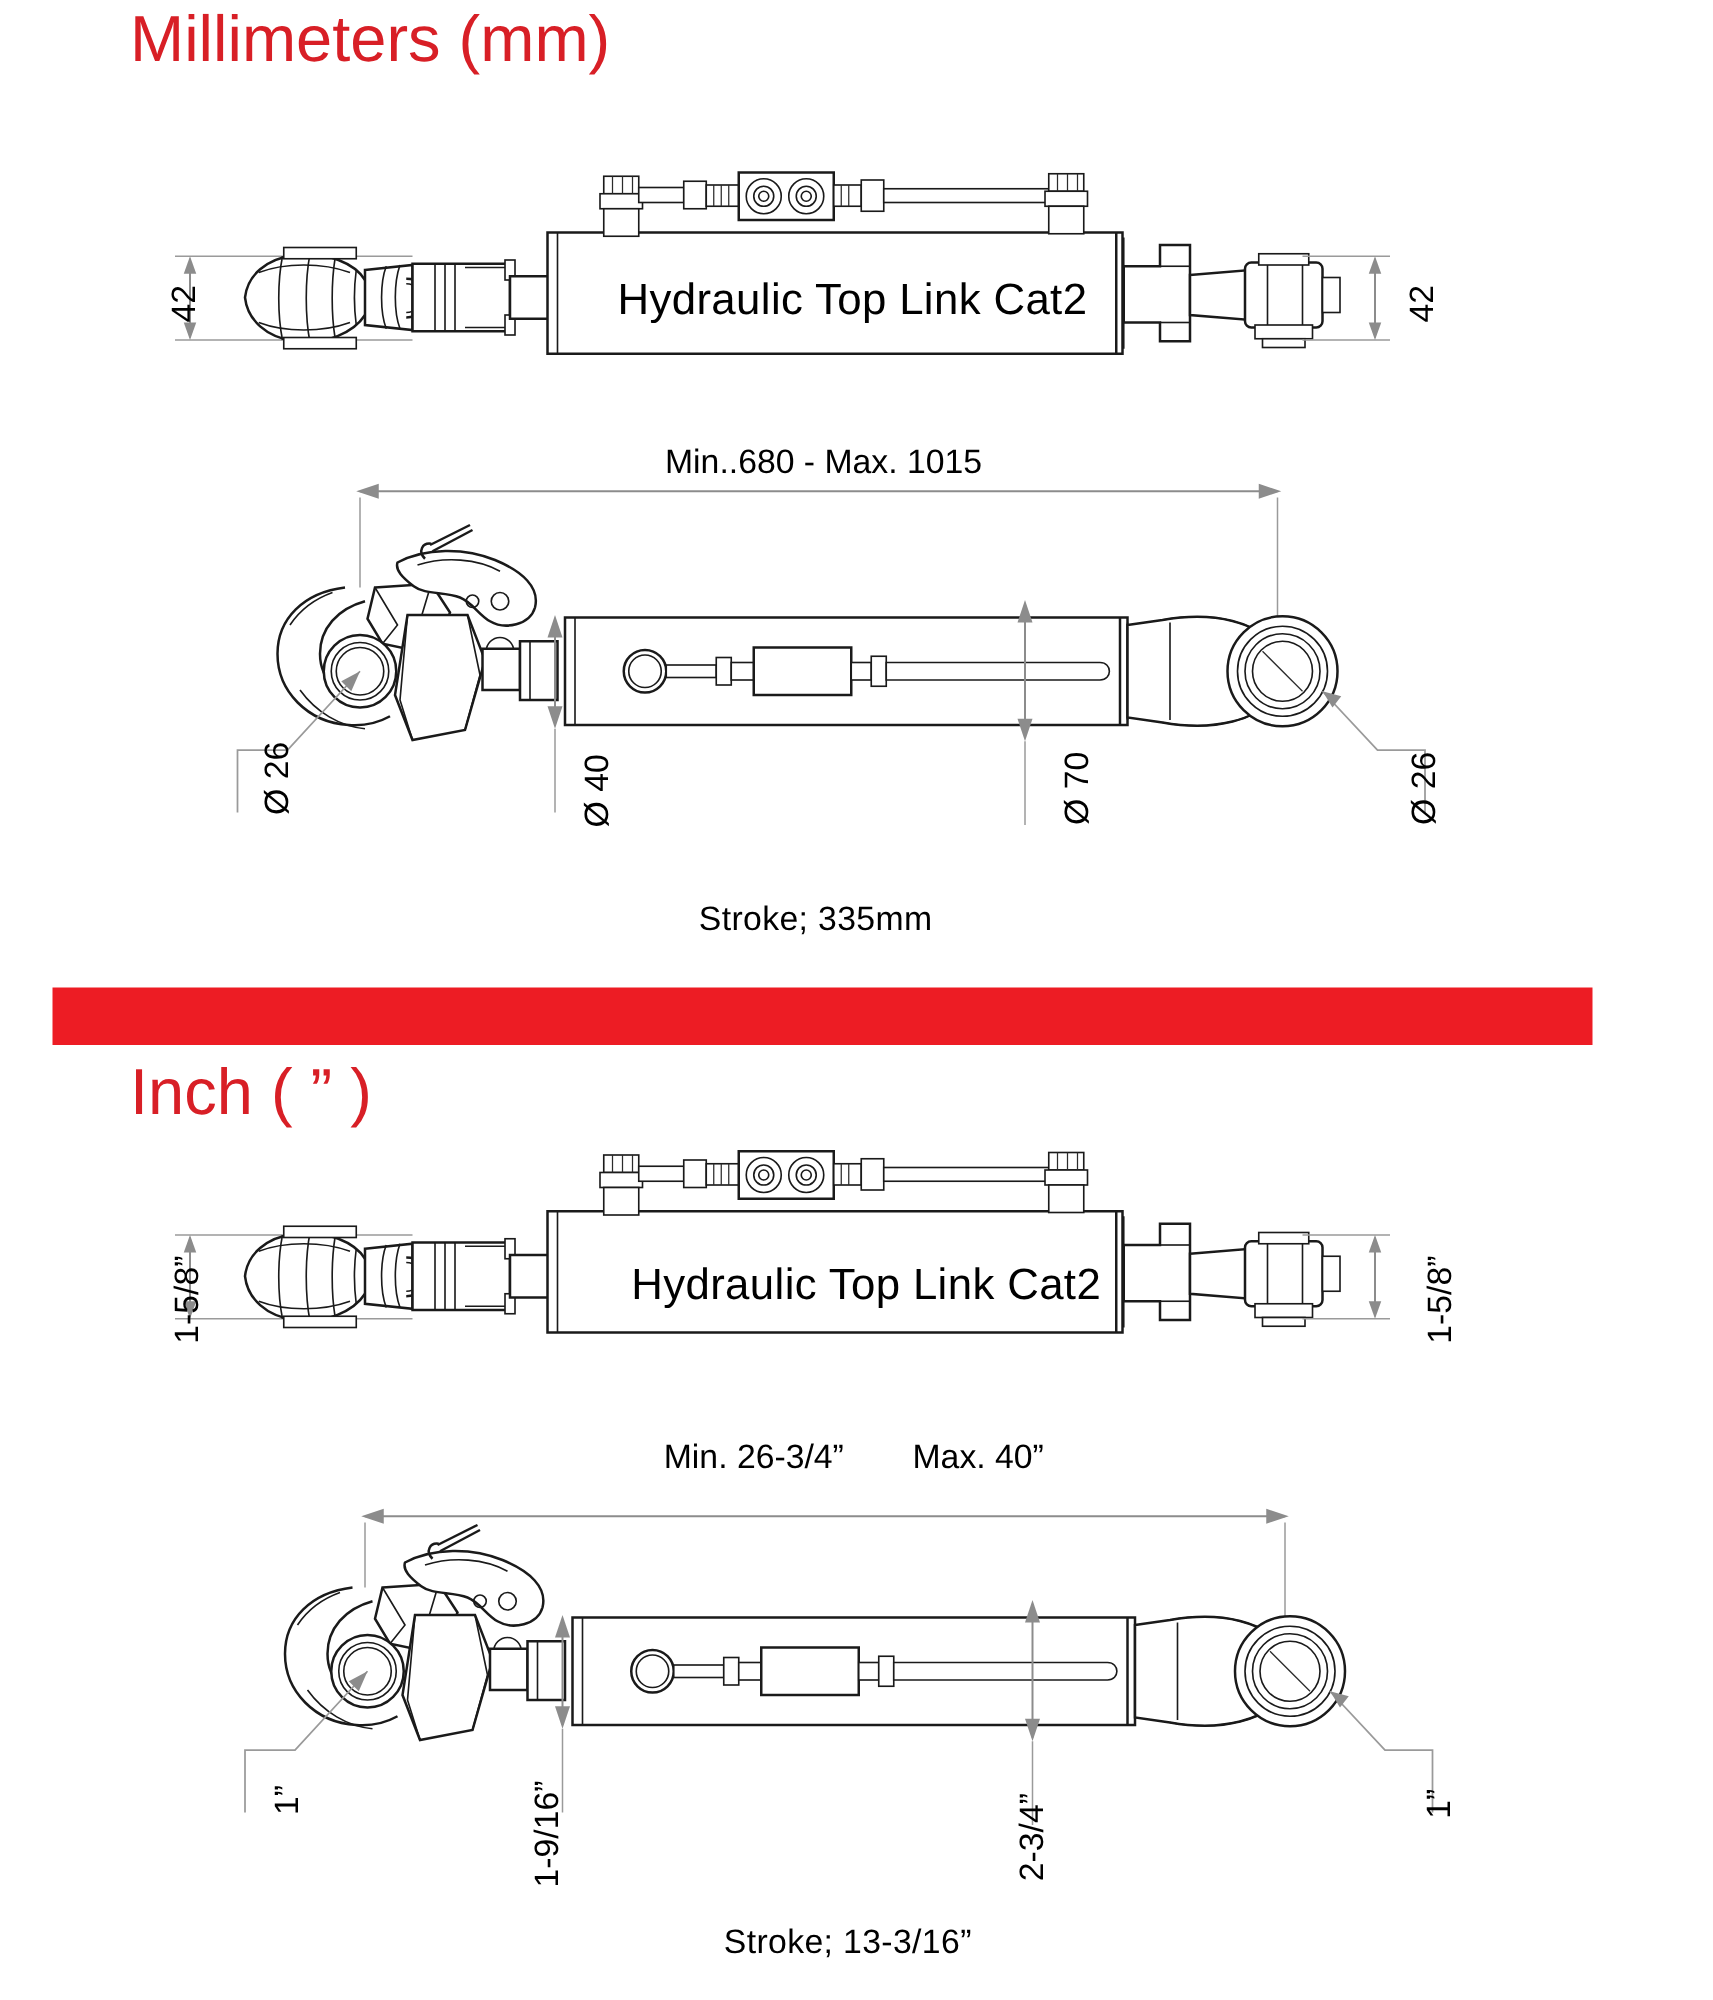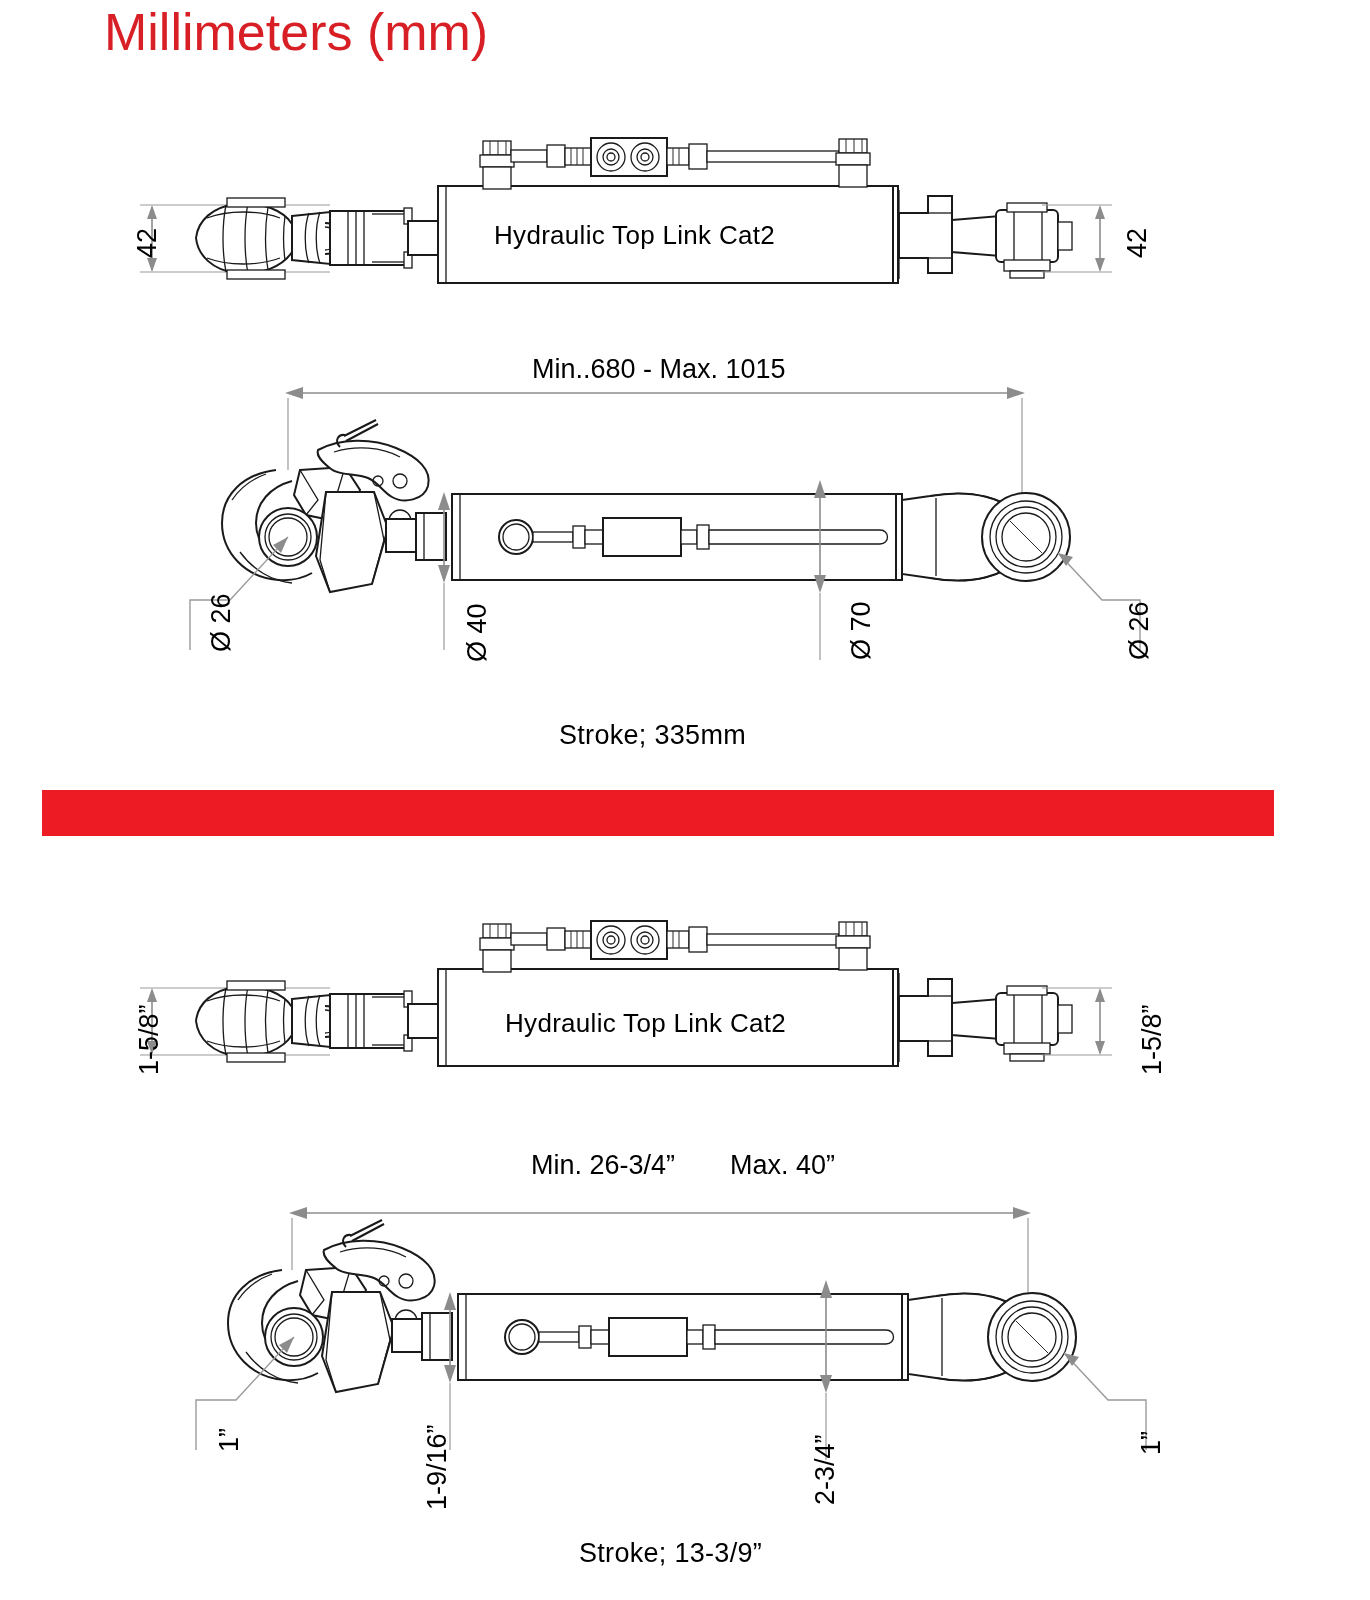--- a/index.html
+++ b/index.html
@@ -39,21 +39,21 @@
     background: #ed1c24;
   }
 
   .label {
     position: absolute;
     color: #000000;
     white-space: nowrap;
     line-height: 1;
   }
   .lbl-part {
-    font-size: 26px;
+    font-size: 35px;
     letter-spacing: 0.3px;
   }
   .lbl-dim {
     font-size: 27px;
   }
   .lbl-stroke {
     font-size: 27px;
     font-weight: normal;
     letter-spacing: 0.3px;
   }
@@ -80,20 +80,21 @@
   .dimarrow { fill: #8c8c8c; }
   .leader { stroke: #9a9a9a; stroke-width: 1.4; fill: none; }
 </style>
 </head>
 <body>
 
 <div id="page">
 
   <div class="section-title" id="title-mm">Millimeters (mm)</div>
 
+  <div class="section-title" id="title-in">Inch ( ” )</div>
 
   <div class="red-bar"></div>
 
   <svg class="svg-layer" viewBox="0 0 1370 1600">
 
     <g>
 
       <g>
         <line class="dimline-thin" x1="140" y1="205" x2="330" y2="205"></line>
         <line class="dimline-thin" x1="140" y1="272" x2="330" y2="272"></line>
@@ -525,15 +526,15 @@
   <div class="label lbl-dim" style="left:730px; top:1152px;">Max.  40”</div>
 
   <div class="label lbl-dim rot90" style="left:216px; top:1452px;">1”</div>
 
   <div class="label lbl-dim rot90" style="left:424px; top:1510px;">1-9/16”</div>
 
   <div class="label lbl-dim rot90" style="left:812px; top:1505px;">2-3/4”</div>
 
   <div class="label lbl-dim rot90" style="left:1138px; top:1455px;">1”</div>
 
-  <div class="label lbl-stroke" style="left:579px; top:1540px;">Stroke; 13-3/9”</div>
+  <div class="label lbl-stroke" style="left:579px; top:1540px;">Stroke; 13-3/16”</div>
 
 </div>
 
 </body></html>

